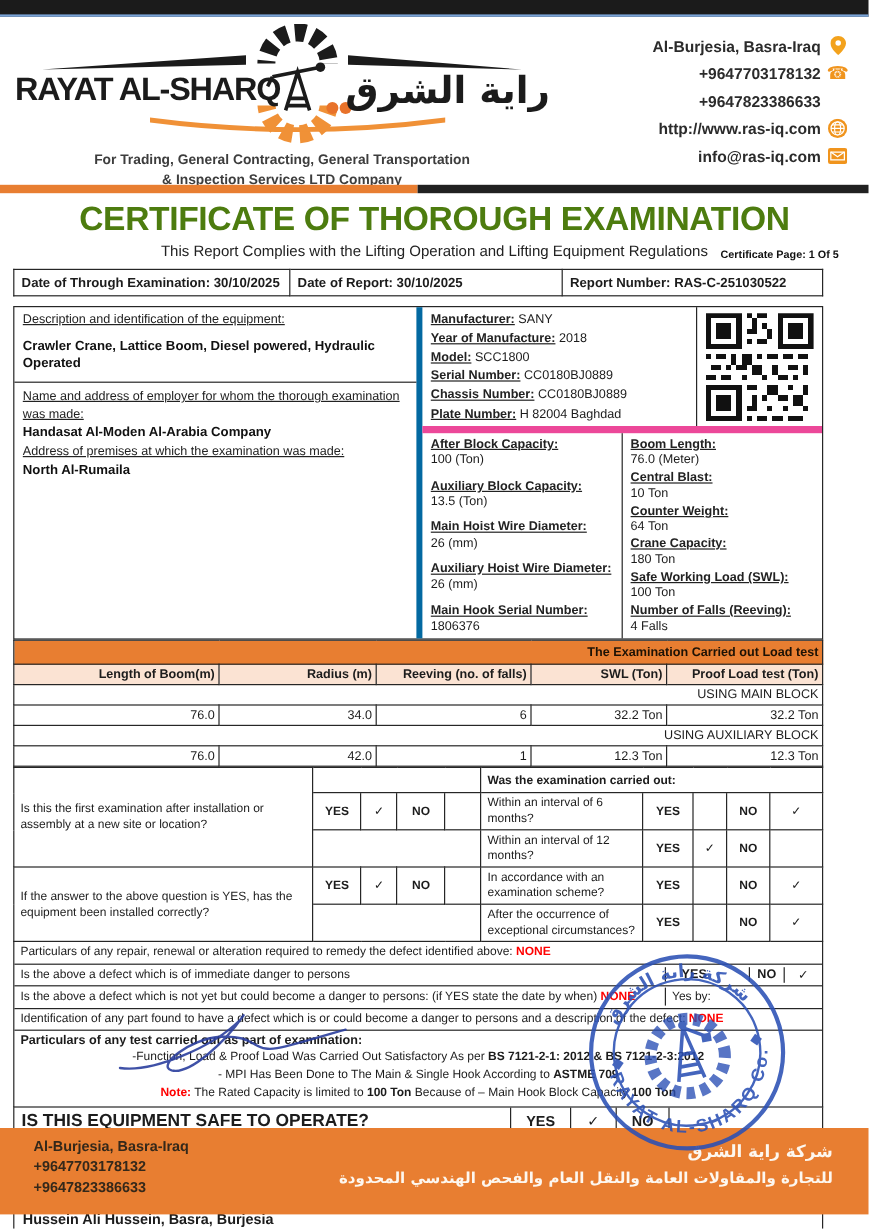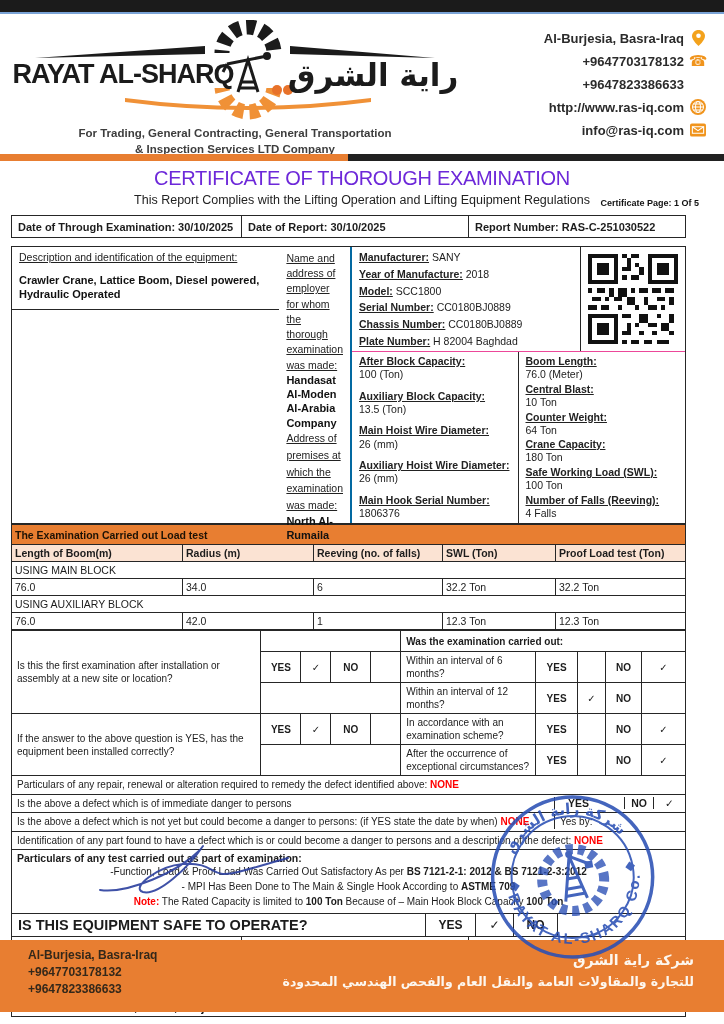--- a/index.html
+++ b/index.html
@@ -19,53 +19,53 @@
   .contact-row{display:flex;align-items:center;gap:6px;font-size:13px;font-weight:bold;color:#2b2b2b}
   .contact-row .icon-slot{width:16px;height:16px;display:inline-flex;align-items:center;justify-content:center}
 
   
   .divider{height:7px;display:flex}
   .d-orange{width:48%;background:#e87e31}
   .d-black{flex:1;background:#212121}
 
   
   .title-block{margin:6px 25px 0 25px;position:relative;text-align:center}
-  .title-main{font-size:20px;font-weight:normal;letter-spacing:-.3px;color:#6d28d9}
+  .title-main{font-size:28px;font-weight:bold;letter-spacing:-.3px;color:#4d7c0f}
   .title-sub{font-size:12.5px;color:#222;margin-top:3px}
   .title-page{position:absolute;right:0;bottom:-1px;font-size:9px;font-weight:bold;color:#111}
 
   .content{margin:8px 24px 0 11px;width:675px}
   table{border-collapse:collapse;width:100%}
   td{border:1px solid #262626;vertical-align:top}
 
   
   .dates td{font-size:11px;font-weight:bold;padding:3px 6px;height:22px;vertical-align:middle}
 
   
   .equip{display:flex;border:1px solid #262626;margin-top:8px;height:278px}
-  .eq-left{width:340px;border-right:2px solid #0369a1;display:flex;flex-direction:row}
+  .eq-left{width:340px;border-right:5px solid #0369a1;display:flex;flex-direction:column}
   .eq-desc{border-bottom:1px solid #262626;padding:4px 7px;height:63px}
   .eq-emp{padding:4px 7px;flex:1}
   .lbl-u{text-decoration:underline;font-size:10.5px;color:#222}
   .lbl-ub{text-decoration:underline;font-size:10.5px;font-weight:bold;color:#222}
   .val-b{font-size:11px;font-weight:bold;color:#111;line-height:1.3}
   .eq-desc .val-b{margin-top:10px}
   .eq-right{flex:1;display:flex;flex-direction:column}
-  .eq-man{height:105px;border-bottom:1px solid #ec4899;display:flex}
+  .eq-man{height:105px;border-bottom:6px solid #ec4899;display:flex}
   .man-lines{flex:1;padding:4px 7px;display:flex;flex-direction:column;justify-content:space-between}
   .man-line{font-size:10.5px;line-height:1.15}
   .qr-cell{width:105px;border-left:1px solid #262626;display:flex;align-items:center;justify-content:center}
   .eq-specs{flex:1;display:flex}
   .spec-col{width:50%;padding:3px 7px;display:flex;flex-direction:column;justify-content:space-between}
   .spec-col.first{border-right:1px solid #262626}
   .spec-pair{line-height:1.25}
   .spec-val{font-size:10.5px}
 
   
-  .loadtest td{text-align:left;font-size:10.5px;padding:2px 3px;vertical-align:middle}
+  .loadtest td{text-align:right;font-size:10.5px;padding:2px 3px;vertical-align:middle}
   .lt-title{background:#e87e31;font-weight:bold;font-size:12px;color:#1d1205;height:20px}
   .lt-head td{background:#fbe3d3;font-weight:bold;font-size:10.5px;height:17px}
   .lt-sect{font-size:10.5px;height:15px}
 
   
   .questions td{font-size:10px;padding:2px 5px;vertical-align:middle}
   .q-text{font-size:10px;line-height:1.3}
   .yn{font-weight:bold;font-size:11px;text-align:center}
   .chk{text-align:center;font-size:12px}
   .rq-head{font-weight:bold;font-size:11.5px}

